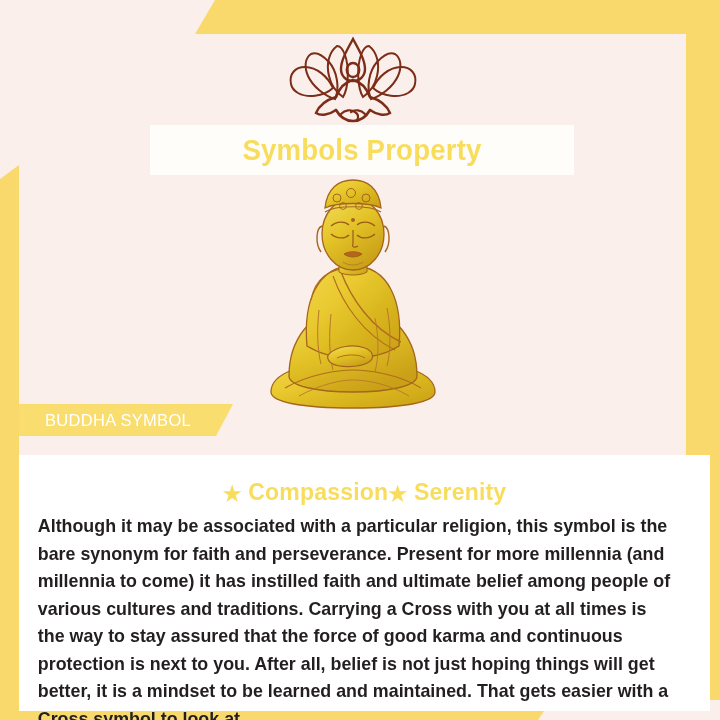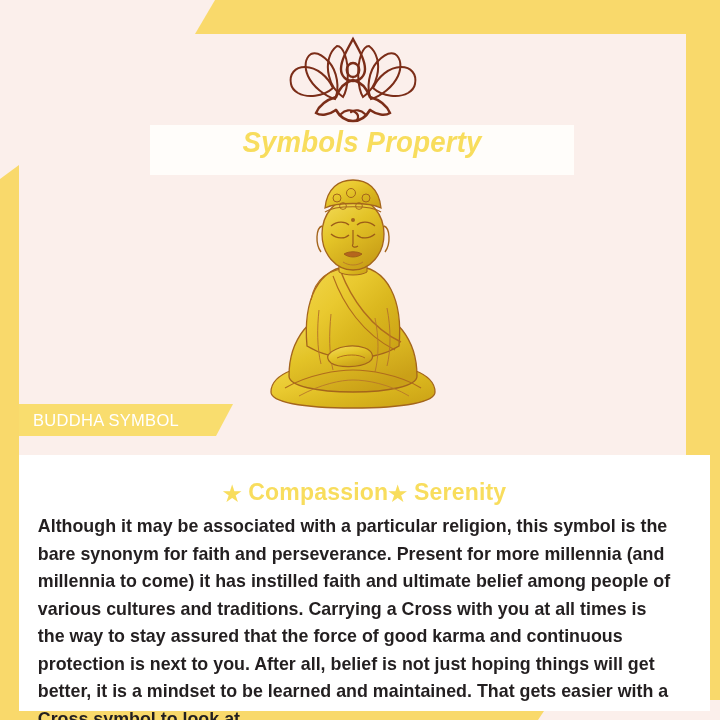--- a/index.html
+++ b/index.html
@@ -92,22 +92,22 @@
 
   
   .title-plate {
     position: absolute;
     left: 131px;
     top: 91px;
     width: 424px;
     height: 50px;
     background: #fffdfa;
     display: flex;
+    align-items: center;
     justify-content: center;
-    font-style: italic;
   }
   .title-text {
     font-family: "Liberation Sans Narrow", "Liberation Sans", sans-serif;
     font-weight: 700;
     font-size: 30px;
     color: #f8dd5d;
     letter-spacing: 0.2px;
     transform: scaleX(0.92);
   }
 
@@ -129,21 +129,21 @@
     left: 19px;
     top: 404px;
     height: 32px;
     width: 214px;
     background: #f9dd6e;
     clip-path: polygon(0 0, 100% 0, calc(100% - 17px) 100%, 0 100%);
     display: flex;
     align-items: center;
   }
   .ribbon-text {
-    margin-left: 14px;
+    margin-left: 26px;
     color: #ffffff;
     font-size: 16.5px;
     letter-spacing: 0.3px;
     font-family: "Liberation Sans", sans-serif;
   }
 
   
   .card {
     position: absolute;
     left: 19px;

